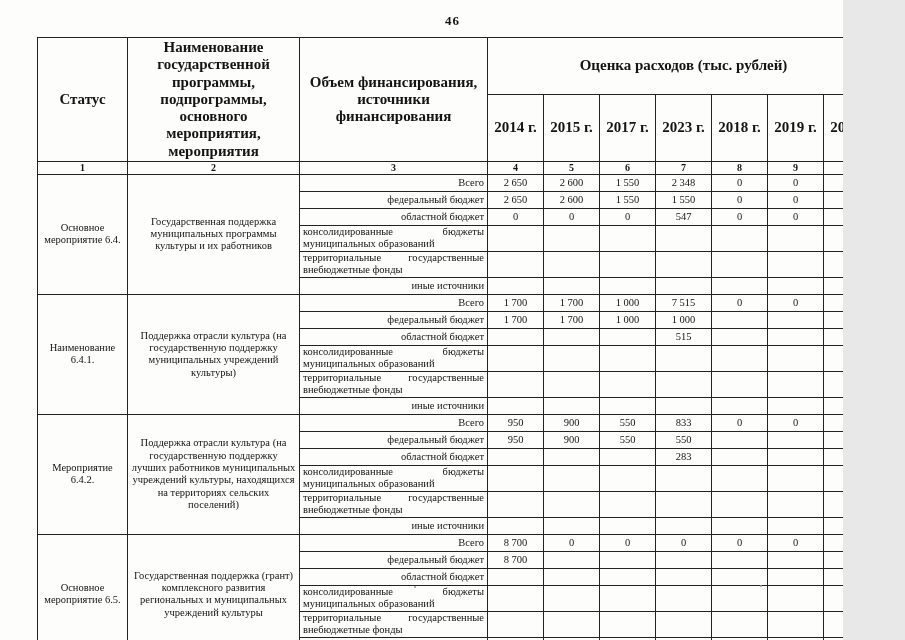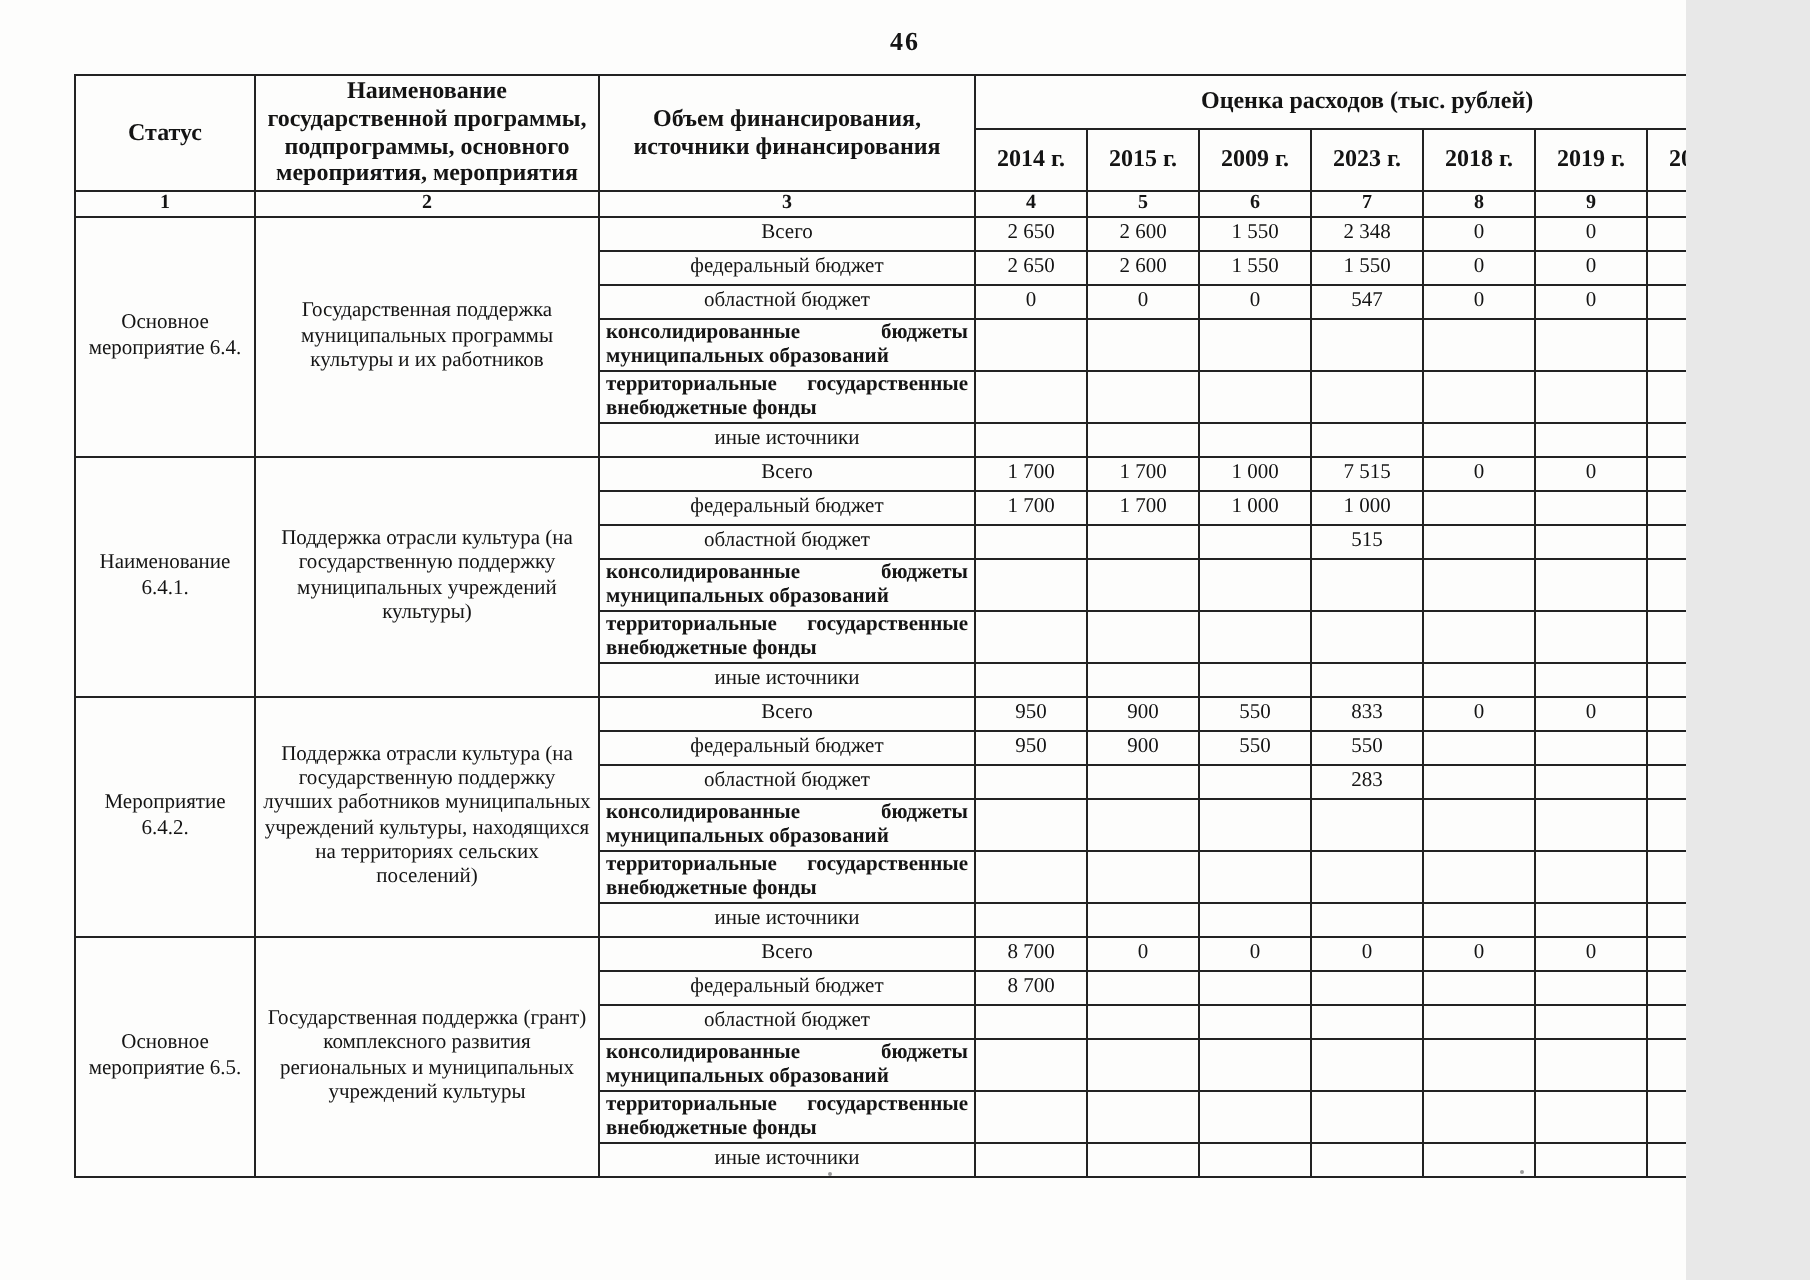--- a/index.html
+++ b/index.html
@@ -35,45 +35,45 @@
   table.fin td, table.fin th {
     border: 1px solid #222;
     overflow: hidden;
     vertical-align: middle;
   }
   
   tr.h1 { height: 24px; }
   tr.h2 { height: 28px; }
   tr.h3 { height: 13px; }
   th.hdr {
-    font-size: 12px;
+    font-size: 15px;
     font-weight: bold;
     text-align: center;
     padding: 1px 3px;
     line-height: 1.15;
   }
   td.colnum {
     font-size: 10px;
     font-weight: bold;
     text-align: center;
     height: 13px;
     line-height: 1;
   }
   
   tr.r-single { height: 17px; }
-  tr.r-tall   { height: 26px; font-weight: bold; }
+  tr.r-tall   { height: 26px; }
   td.status, td.pname {
     font-size: 10.5px;
     text-align: center;
     padding: 1px 3px;
     line-height: 1.18;
   }
   td.src {
     font-size: 10.5px;
-    text-align: center;
+    text-align: right;
     padding: 0 3px;
     line-height: 1.15;
   }
   td.src.just {
     text-align: justify;
     text-justify: inter-word;
   }
   td.val {
     font-size: 10.5px;
     text-align: center;
@@ -112,21 +112,21 @@
     <thead>
       <tr class="h1">
         <th class="hdr" rowspan="2">Статус</th>
         <th class="hdr" rowspan="2">Наименование государственной программы, подпрограммы, основного мероприятия, мероприятия</th>
         <th class="hdr" rowspan="2">Объем финансирования, источники финансирования</th>
         <th class="hdr" colspan="7">Оценка расходов (тыс. рублей)</th>
       </tr>
       <tr class="h2">
         <th class="hdr">2014 г.</th>
         <th class="hdr">2015 г.</th>
-        <th class="hdr">2009 г.</th>
+        <th class="hdr">2017 г.</th>
         <th class="hdr">2023 г.</th>
         <th class="hdr">2018 г.</th>
         <th class="hdr">2019 г.</th>
         <th class="hdr">2029 г.</th>
       </tr>
       <tr class="h3">
         <td class="colnum">1</td>
         <td class="colnum">2</td>
         <td class="colnum">3</td>
         <td class="colnum">4</td>

